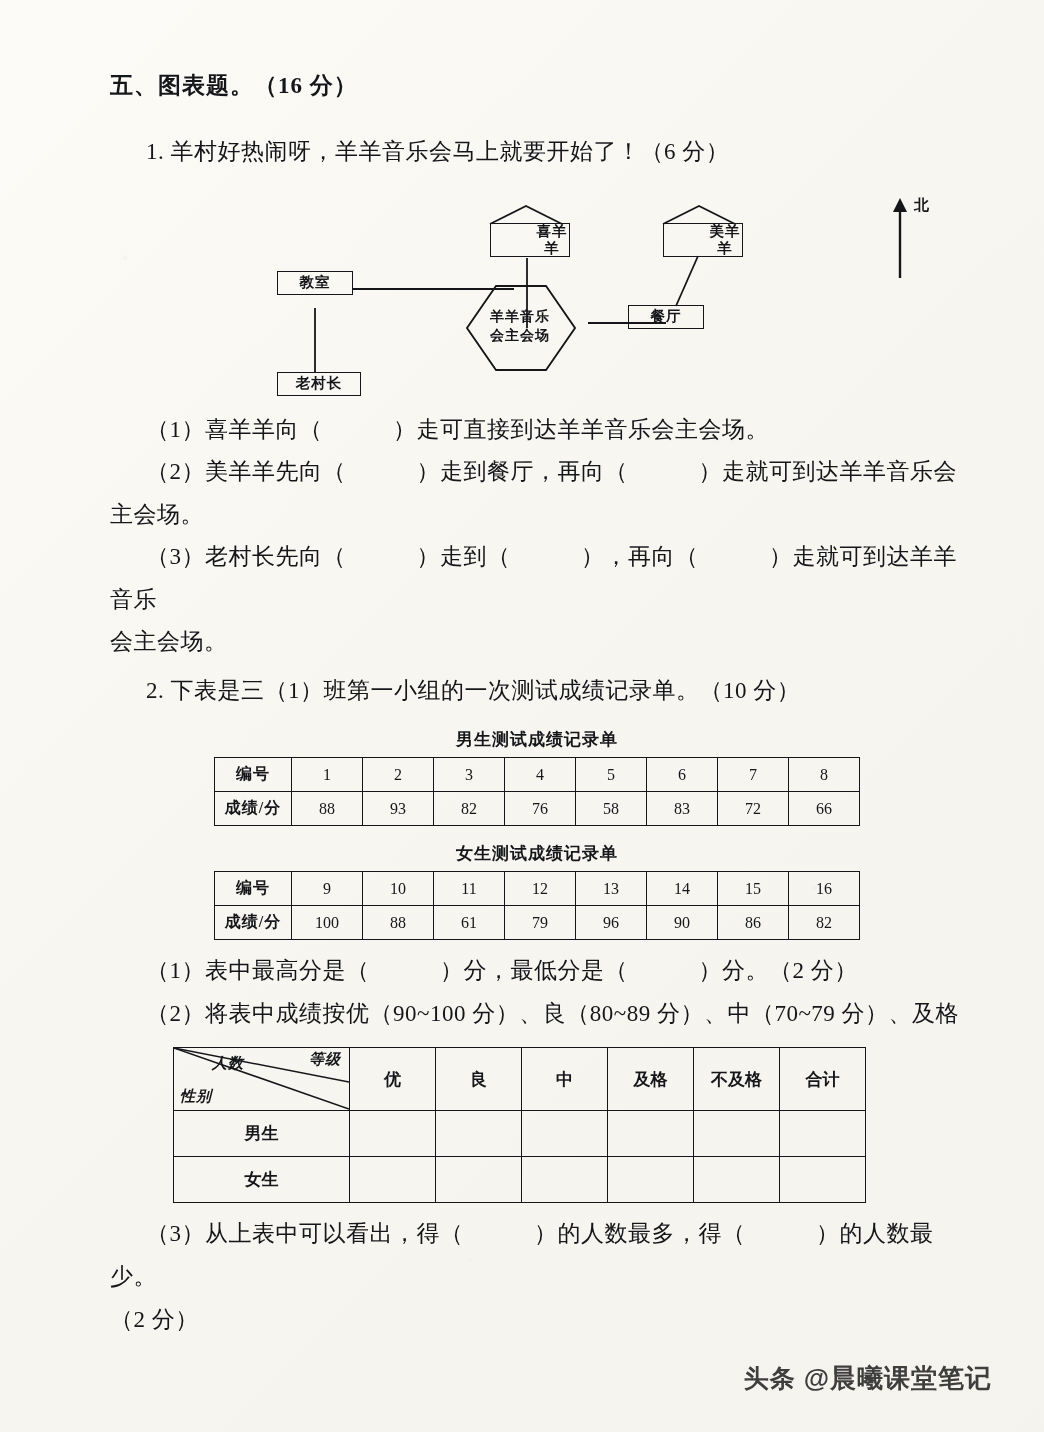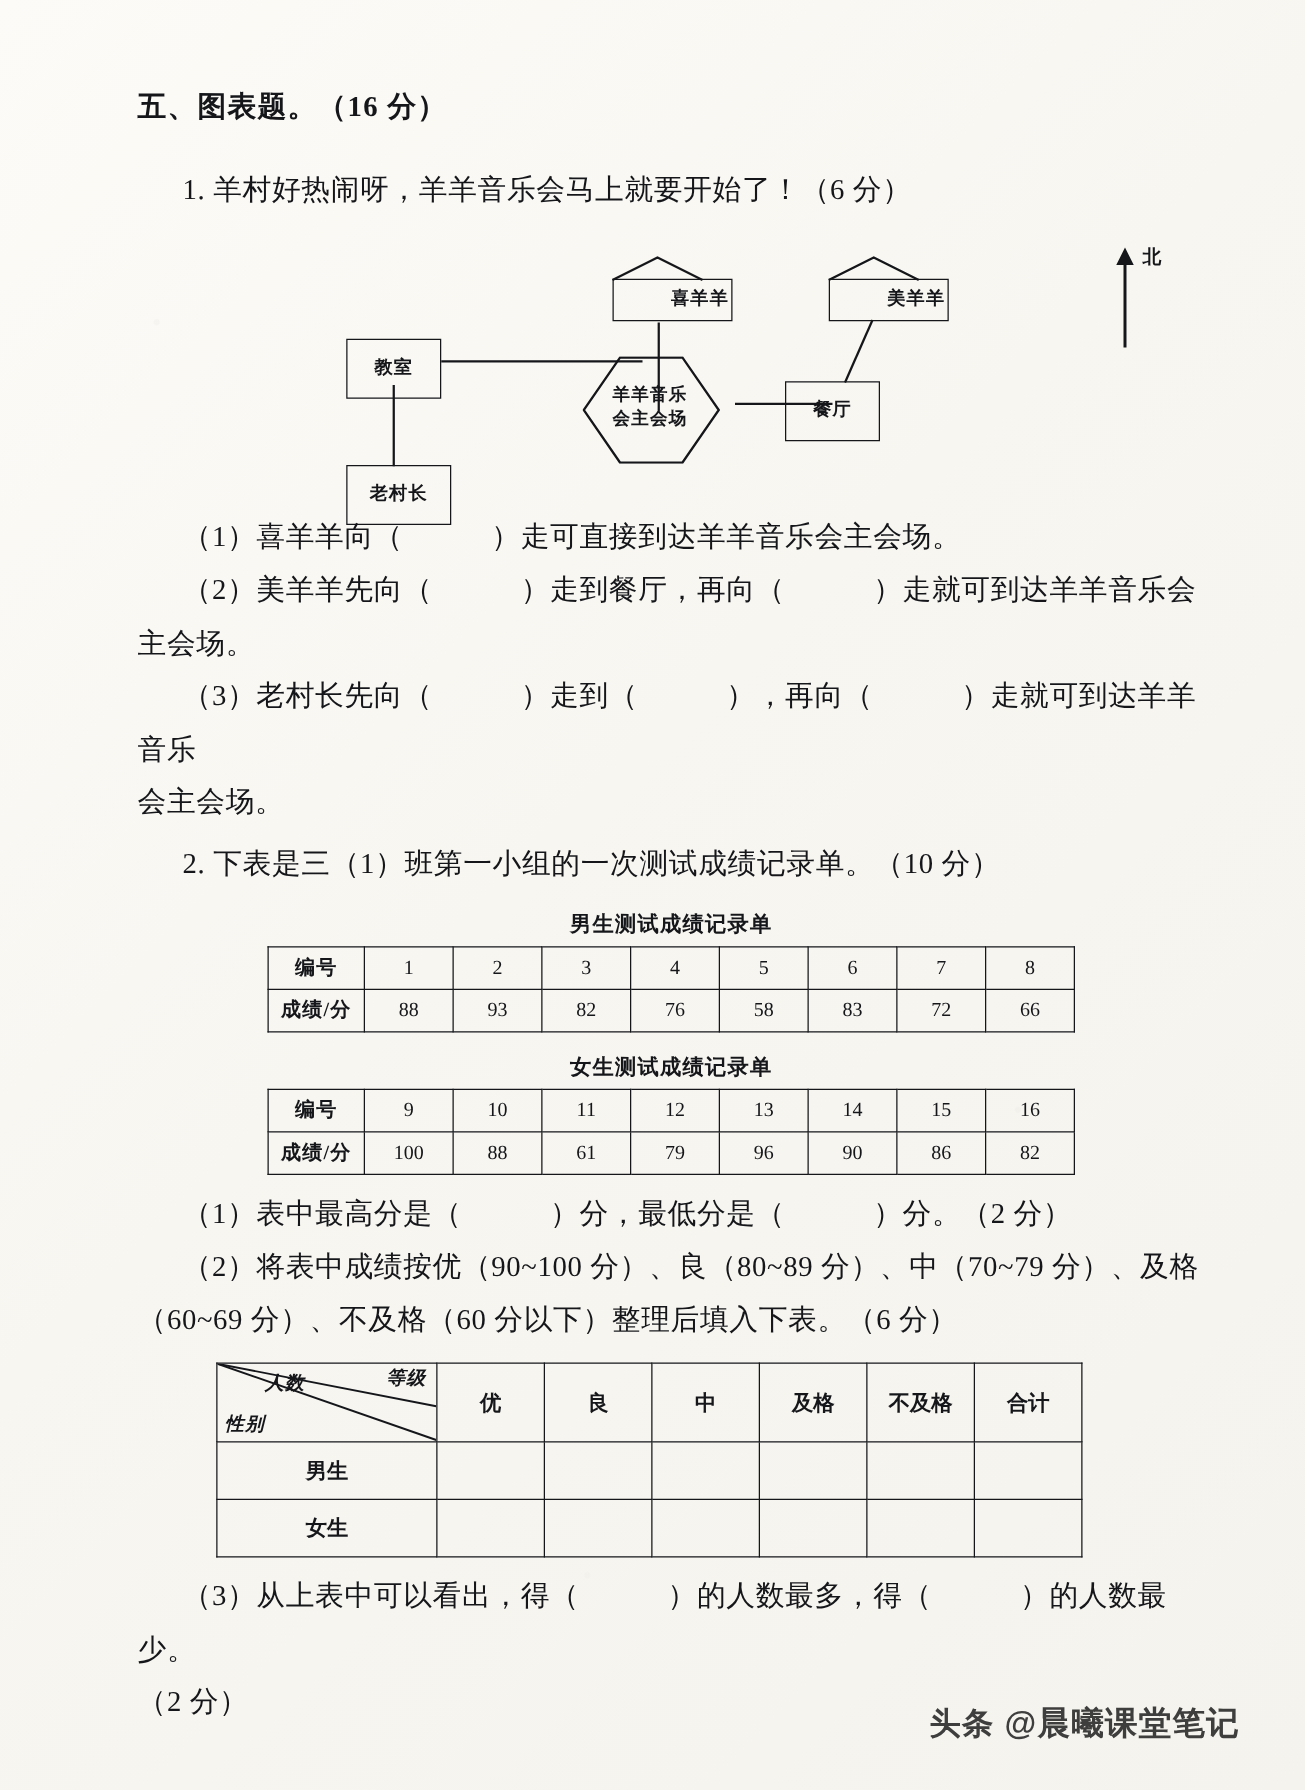--- a/index.html
+++ b/index.html
@@ -64,35 +64,35 @@
     font-weight: bold;
     display: flex;
     align-items: center;
     justify-content: center;
     text-align: center;
     letter-spacing: 1px;
     line-height: 1.15;
     box-sizing: border-box;
   }
   .house {
-    width: 96px;
+    width: 80px;
     height: 34px;
     padding-left: 44px;
   }
   .house .roof {
     position: absolute;
     left: -1.6px;
     top: -20px;
     width: 74px;
     height: 20px;
   }
   .house .roof svg { display:block; }
   .rect {
     width: 76px;
-    height: 48px;
+    height: 24px;
   }
   .hex {
     width: 108px;
     height: 84px;
     border: none;
     font-size: 14px;
   }
   .hex svg {
     position: absolute;
     left: 0; top: 0;
@@ -339,21 +339,20 @@
         <td class="val">96</td>
         <td class="val">90</td>
         <td class="val">86</td>
         <td class="val">82</td>
       </tr>
     </tbody>
       </table>
 
     <div class="q-line indent" style="margin-top:10px;">（1）表中最高分是（　　　）分，最低分是（　　　）分。（2 分）</div>
     <div class="q-line indent">（2）将表中成绩按优（90~100 分）、良（80~89 分）、中（70~79 分）、及格</div>
-    <div class="q-line">（60~69 分）、不及格（60 分以下）整理后填入下表。（6 分）</div>
 
     <div class="sum-wrap">
       <table class="sum">
         <tbody>
             <tr>
           <td class="corner">
             <div class="corner-inner">
               <svg width="175" height="62">
                 <line x1="0" y1="0" x2="175" y2="34" stroke="#14161a" stroke-width="1.5"></line>
                 <line x1="0" y1="0" x2="175" y2="61" stroke="#14161a" stroke-width="1.5"></line>

